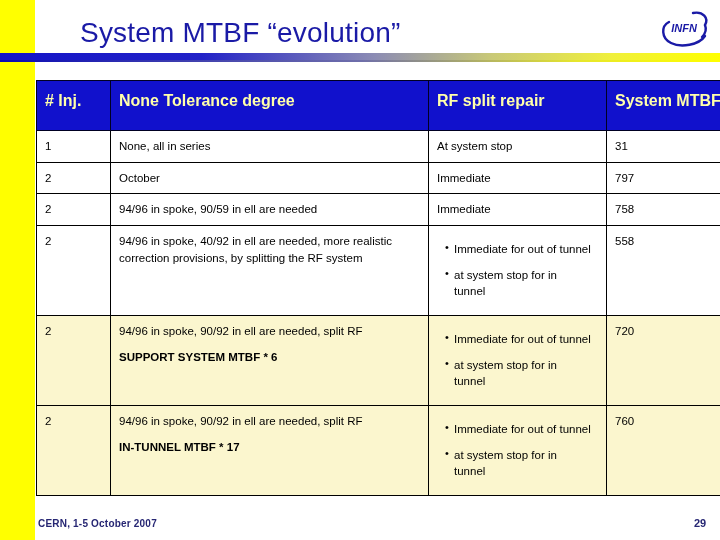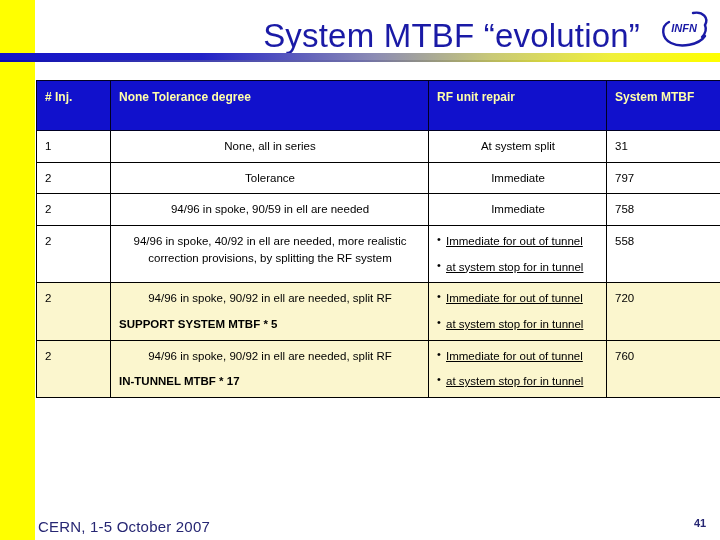--- a/index.html
+++ b/index.html
@@ -45,22 +45,22 @@
     color: #262673;
     white-space: nowrap;
   }
 
   
   #title {
     position: absolute;
     left: 80px;
     top: 17px;
     width: 560px;
-    text-align: right;
-    font-size: 33px;
+    text-align: left;
+    font-size: 28px;
     font-weight: normal;
     color: #1A1AA6;
     letter-spacing: 0.2px;
   }
 
   
   #logo {
     position: absolute;
     left: 655px;
     top: 10px;
@@ -108,47 +108,46 @@
     font-size: 11.5px;
     color: #000000;
     font-weight: normal;
     text-align: left;
     line-height: 1.45;
   }
   table.mtbf thead th {
     background: #1111CC;
     color: #FFFFAA;
     font-weight: bold;
-    font-size: 12px;
+    font-size: 16px;
     height: 34px;
     border: 1px solid #000022;
     padding-top: 8px;
   }
   thead tr { height: 48px; }
 
   .col-inj   { width: 58px; }
   .col-ftd   { width: 302px; }
   .col-rf    { width: 162px; }
   .col-mtbf  { width: 120px; }
 
   tr.r-white td { background: #FFFFFF; }
   tr.r-cream td { background: #FBF6CE; }
 
   td .strong-line {
     font-weight: bold;
     display: block;
     margin-top: 9px;
   }
-  td .plain-line { display: block; text-align: center; }
+  td .plain-line { display: block; }
 
   ul.bul {
     list-style: none;
-    margin: 0;
+    margin: 8px;
     padding: 0;
-    text-decoration: underline;
   }
   ul.bul li {
     position: relative;
     padding-left: 9px;
     margin-bottom: 9px;
     text-indent: 0;
   }
   ul.bul li:last-child { margin-bottom: 0; }
   ul.bul li::before {
     content: "\2022";
@@ -156,22 +155,22 @@
     left: 0;
     top: -1px;
     font-size: 11px;
   }
 
   
   #footer-text {
     position: absolute;
     left: 38px;
     top: 518px;
-    font-size: 15px;
-    font-weight: normal;
+    font-size: 10px;
+    font-weight: bold;
     color: #262673;
     letter-spacing: 0.2px;
   }
   #page-num {
     position: absolute;
     left: 694px;
     top: 517px;
     font-size: 11px;
     font-weight: bold;
     color: #262673;
@@ -199,39 +198,39 @@
 
 <div id="rule"></div>
 <div id="rule-thin"></div>
 
 <div id="table-wrap">
   <table class="mtbf">
     <thead>
       <tr>
         <th class="col-inj"># Inj.</th>
         <th class="col-ftd">None Tolerance degree</th>
-        <th class="col-rf">RF unit repair</th>
+        <th class="col-rf">RF split repair</th>
         <th class="col-mtbf">System MTBF</th>
       </tr>
     </thead>
     <tbody id="tbody">
         <tr class="r-white">
           <td class="col-inj">1</td>
           <td class="col-ftd">
             <span class="plain-line">None, all in series</span>
           </td>
           <td class="col-rf">
-            <span class="plain-line">At system split</span>
+            <span class="plain-line">At system stop</span>
           </td>
           <td class="col-mtbf">31</td>
         </tr>
         <tr class="r-white">
           <td class="col-inj">2</td>
           <td class="col-ftd">
-            <span class="plain-line">Tolerance</span>
+            <span class="plain-line">October</span>
           </td>
           <td class="col-rf">
             <span class="plain-line">Immediate</span>
           </td>
           <td class="col-mtbf">797</td>
         </tr>
         <tr class="r-white">
           <td class="col-inj">2</td>
           <td class="col-ftd">
             <span class="plain-line">94/96 in spoke, 90/59 in ell are needed</span>
@@ -251,21 +250,21 @@
               <li>Immediate for out of tunnel</li>
               <li>at system stop for in tunnel</li>
             </ul>
           </td>
           <td class="col-mtbf">558</td>
         </tr>
         <tr class="r-cream">
           <td class="col-inj">2</td>
           <td class="col-ftd">
             <span class="plain-line">94/96 in spoke, 90/92 in ell are needed, split RF</span>
-            <span class="strong-line">SUPPORT SYSTEM MTBF * 5</span>
+            <span class="strong-line">SUPPORT SYSTEM MTBF * 6</span>
           </td>
           <td class="col-rf">
             <ul class="bul">
               <li>Immediate for out of tunnel</li>
               <li>at system stop for in tunnel</li>
             </ul>
           </td>
           <td class="col-mtbf">720</td>
         </tr>
         <tr class="r-cream">
@@ -280,13 +279,13 @@
               <li>at system stop for in tunnel</li>
             </ul>
           </td>
           <td class="col-mtbf">760</td>
         </tr>
       </tbody>
   </table>
 </div>
 
 <div id="footer-text">CERN, 1-5 October 2007</div>
-<div id="page-num">41</div>
+<div id="page-num">29</div>
 
 </body></html>

